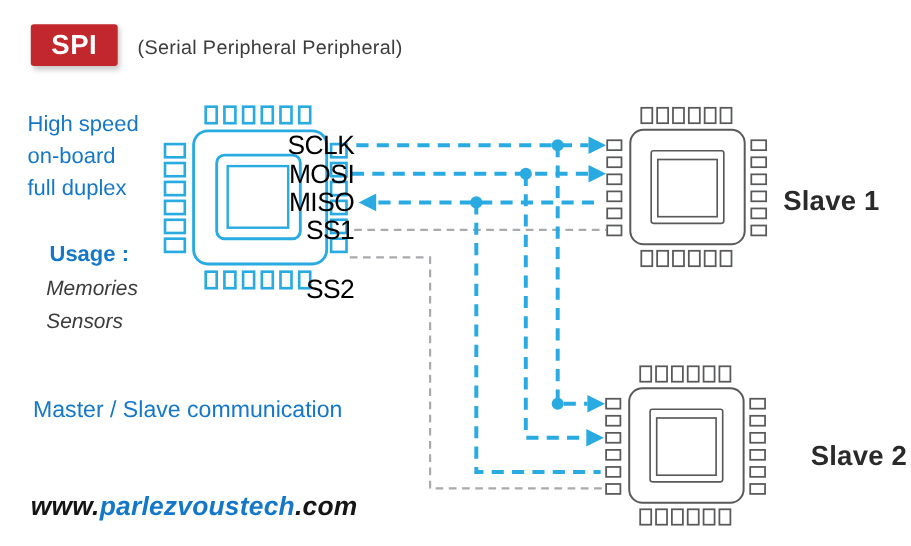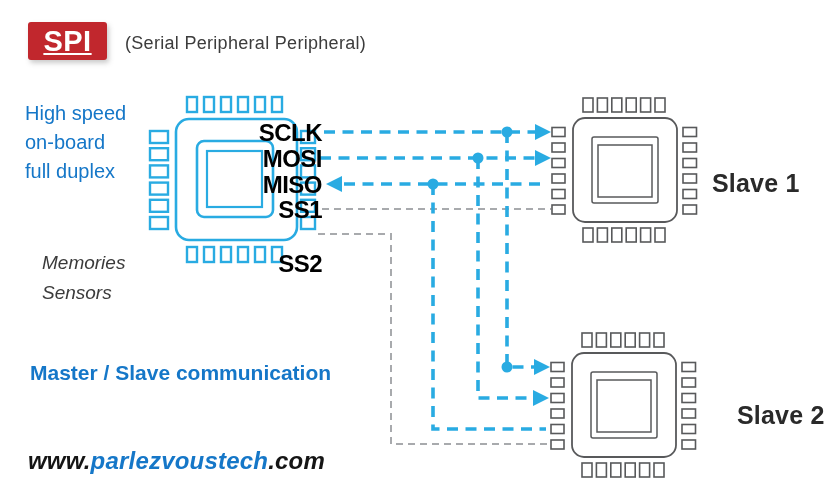--- a/index.html
+++ b/index.html
@@ -5,34 +5,34 @@
   html,body{margin:0;padding:0;background:#ffffff;}
   .stage{
     position:relative;width:828px;height:496px;background:#ffffff;
     font-family:"Liberation Sans",sans-serif;overflow:hidden;
   }
   .abs{position:absolute;}
   svg.diagram{position:absolute;left:0;top:0;}
 
   .badge{
     left:28px;top:22px;width:79px;height:38px;background:#c1272d;border-radius:3px;
-    color:#ffffff;font-weight:700;font-size:29px;display:flex;align-items:center;justify-content:center;
-    box-shadow:2px 3px 5px rgba(140,140,140,0.45);letter-spacing:0.5px;text-decoration:underline;
+    color:#ffffff;font-weight:700;font-size:25px;display:flex;align-items:center;justify-content:center;
+    box-shadow:2px 3px 5px rgba(140,140,140,0.45);letter-spacing:0.5px;
   }
   .subtitle{left:125px;top:33px;font-size:18px;color:#3c3c3c;letter-spacing:0.3px;}
   .tagline{left:25px;top:99px;font-size:20px;line-height:29px;color:#1577c8;font-weight:500;}
   .usage-heading{left:45px;top:220px;font-size:20px;font-weight:700;color:#1577c8;}
   .usage-items{left:42px;top:248px;font-size:19px;line-height:30px;font-style:italic;color:#3b3b3b;}
-  .caption{left:30px;top:361px;font-size:21px;color:#1577c8;font-weight:700;}
+  .caption{left:30px;top:361px;font-size:21px;color:#1577c8;font-weight:400;}
   .website{left:28px;top:447px;font-size:24px;font-weight:700;font-style:italic;color:#151515;letter-spacing:0.2px;}
   .website .site-name{color:#1577c8;}
 
   .signal-label{
     width:120px;left:202px;text-align:right;font-size:24px;line-height:25px;
-    font-weight:700;color:#000000;letter-spacing:-0.5px;
+    font-weight:400;color:#000000;letter-spacing:-0.5px;
   }
   .slave-label{font-size:25px;font-weight:700;color:#2a2a2a;letter-spacing:0.2px;}
 </style>
 </head>
 <body>
 
 <div class="stage">
 
   <svg class="diagram" width="828" height="496" viewBox="0 0 828 496">
     <defs>
@@ -143,20 +143,21 @@
     <span>SPI</span>
   </div>
   <div class="abs subtitle">(Serial Peripheral Peripheral)</div>
 
   <div class="abs tagline">
     <div>High speed</div>
     <div>on-board</div>
     <div>full duplex</div>
   </div>
 
+  <div class="abs usage-heading">Usage :</div>
   <div class="abs usage-items">
     <div>Memories</div>
     <div>Sensors</div>
   </div>
 
   <div class="abs caption">Master / Slave communication</div>
 
   <div class="abs website">
     <span>www.</span><span class="site-name">parlezvoustech</span><span>.com</span>
   </div>

